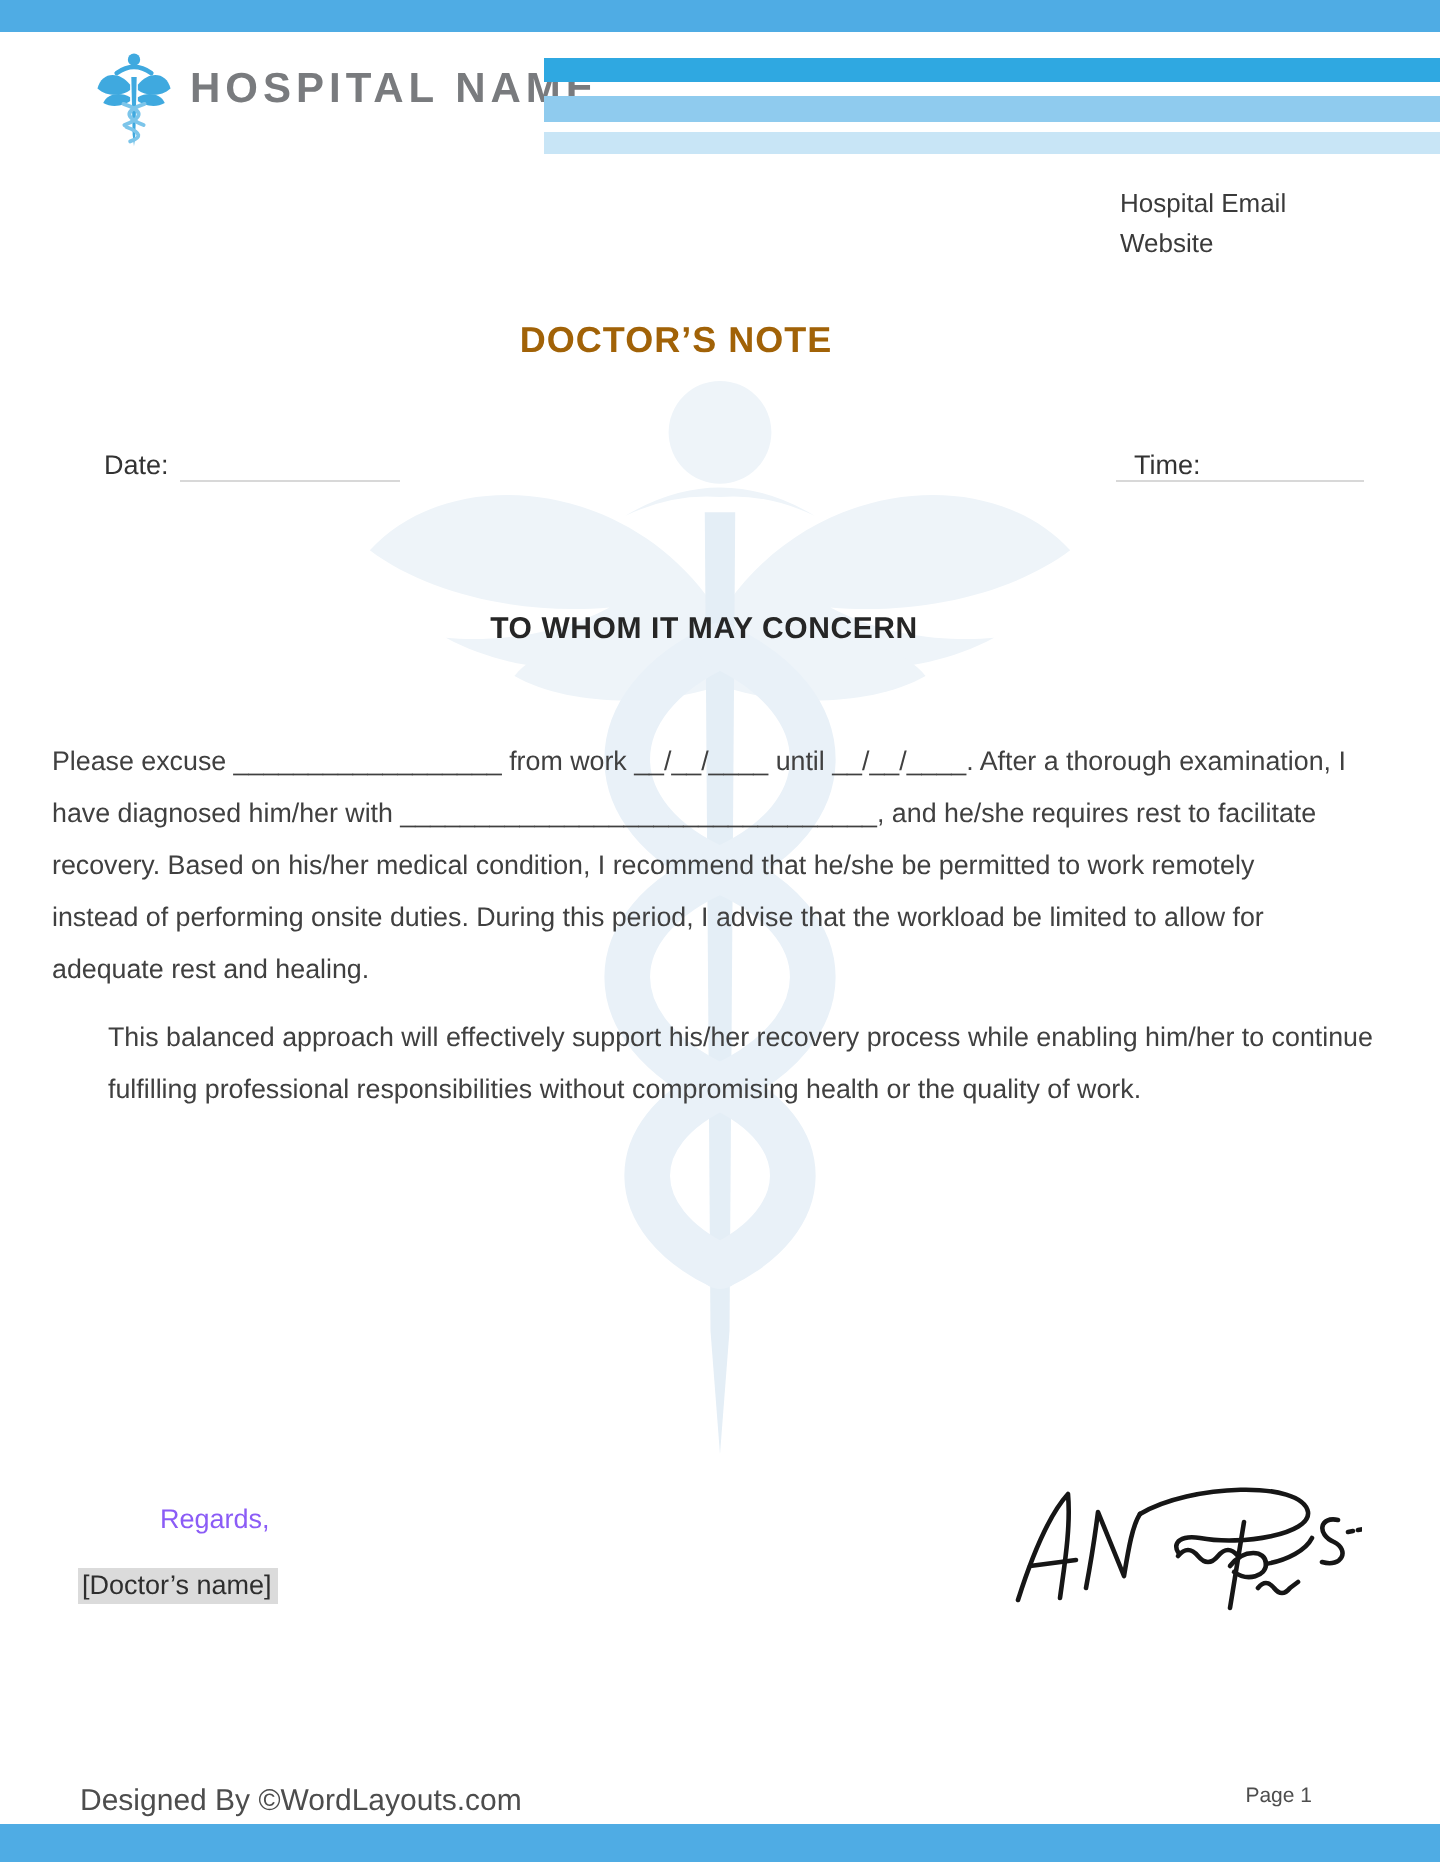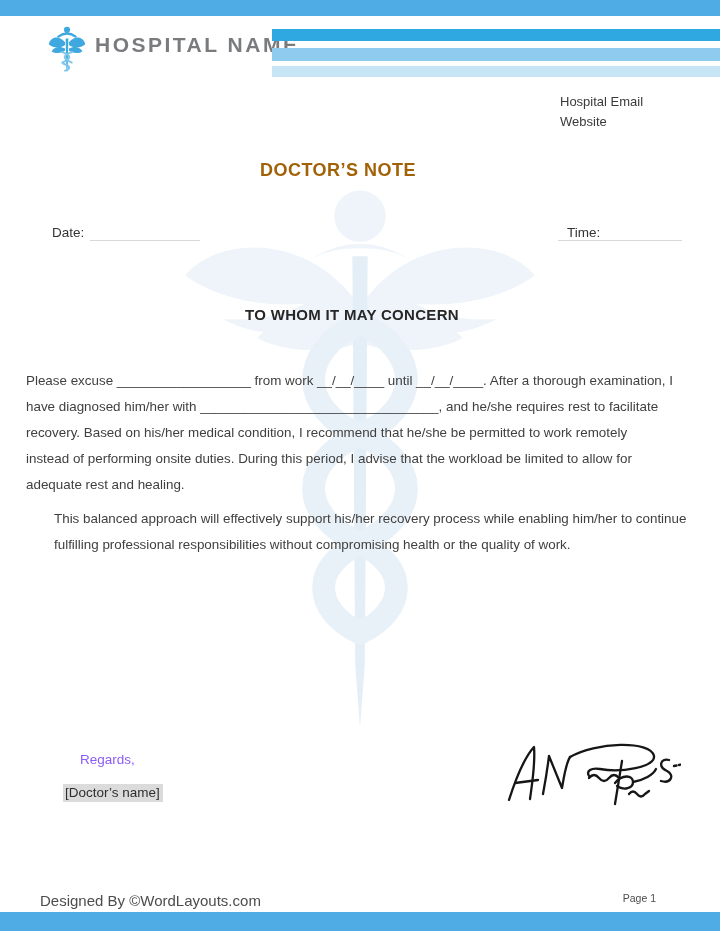--- a/index.html
+++ b/index.html
@@ -46,21 +46,21 @@
     font-size:15px;font-weight:700;color:#262626;letter-spacing:0.3px;
   }
 
   .body-par{position:absolute;left:26px;width:648px;font-size:13.4px;line-height:26px;color:#404040;}
   .par1{top:368px;}
   .par2{top:506px;margin-left:28px;}
 
   .regards{position:absolute;left:40px;top:752px;font-size:13.5px;color:#8b5cf6;margin-left:40px;}
   .doctor-name{
     position:absolute;left:39px;top:784px;font-size:13.5px;color:#2e2e2e;
-    background:#dbdbdb;padding:1px 3px 2px 2px;margin-left:24px;
+    background:#dbdbdb;padding:1px 3px 2px 2px;
   }
   .signature{position:absolute;left:503px;top:736px;width:178px;height:76px;}
 
   .footer-credit{position:absolute;left:40px;top:892px;font-size:15px;color:#4d4d4d;}
   .footer-page{position:absolute;right:64px;top:892px;font-size:10.5px;color:#4d4d4d;margin-left:12px;}
 </style>
 </head>
 <body>
 
 <div class="page" style="--accent: #4FACE4; --stripe1: #2FA8E1; --stripe2: #8FCBEE; --stripe3: #C8E5F6;">

